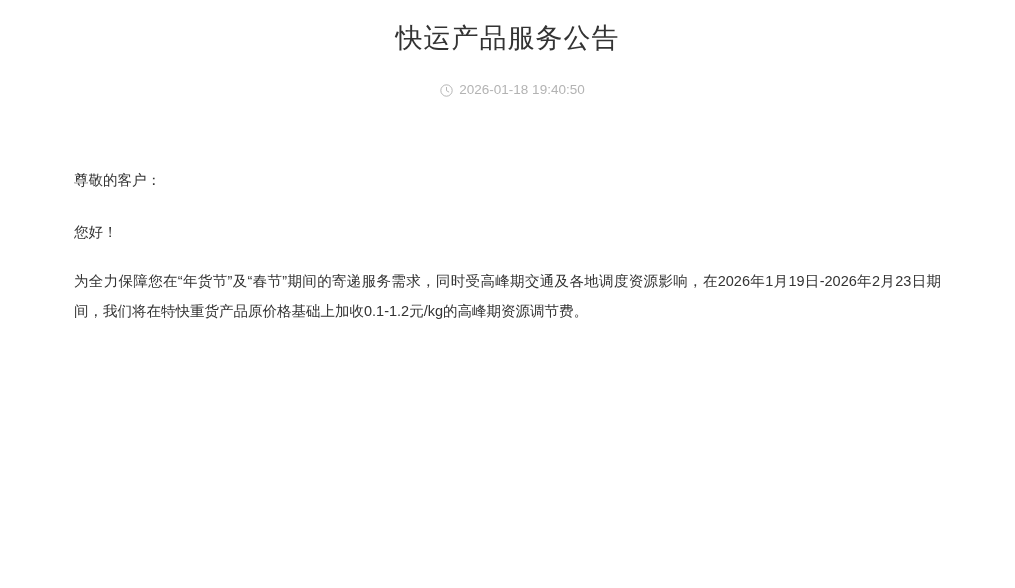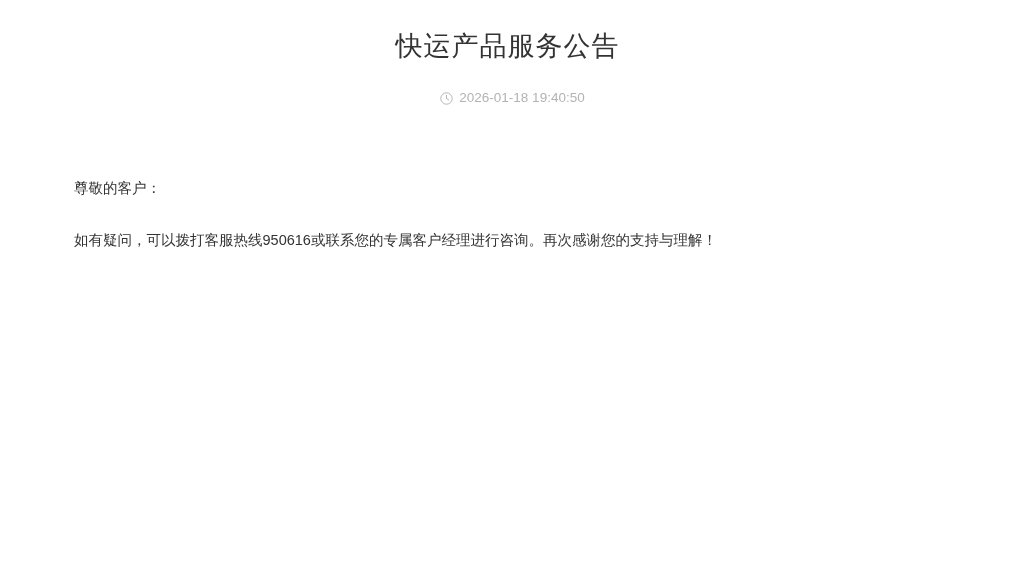--- a/index.html
+++ b/index.html
@@ -18,21 +18,21 @@
     position: relative;
     width: 1015px;
     height: 588px;
     box-sizing: border-box;
   }
   .title {
     text-align: center;
     font-size: 27px;
     color: #333333;
     font-weight: normal;
-    margin: 8px;
+    margin: 0;
     padding-top: 20px;
     letter-spacing: 1px;
     font-family: Liberation Serif, serif;
   }
   .meta-row {
     display: flex;
     align-items: center;
     justify-content: center;
     gap: 6px;
     margin-top: 26px;
@@ -90,19 +90,20 @@
       <svg width="13" height="13" viewBox="0 0 16 16" aria-hidden="true">
         <circle cx="8" cy="8" r="7" fill="none" stroke="#b3b3b3" stroke-width="1.2"></circle>
         <path d="M8 4.2 V8.2 L10.8 9.8" fill="none" stroke="#b3b3b3" stroke-width="1.2" stroke-linecap="round" stroke-linejoin="round"></path>
       </svg>
     </span>
     <span>2026-01-18 19:40:50</span>
   </div>
 
   <div class="content">
     <p class="para first">尊敬的客户：</p>
-    <p class="para">如有疑问，可以拨打客服热线950616或联系您的专属客户经理进行咨询。再次感谢您的支持与理解！</p>
+    <p class="para">您好！</p>
+    <p class="para">为全力保障您在“年货节”及“春节”期间的寄递服务需求，同时受高峰期交通及各地调度资源影响，在2026年1月19日-2026年2月23日期间，我们将在特快重货产品原价格基础上加收0.1-1.2元/kg的高峰期资源调节费。</p>
 
     <div class="sign">
     </div>
   </div>
 
 </div>
 
 </body></html>

